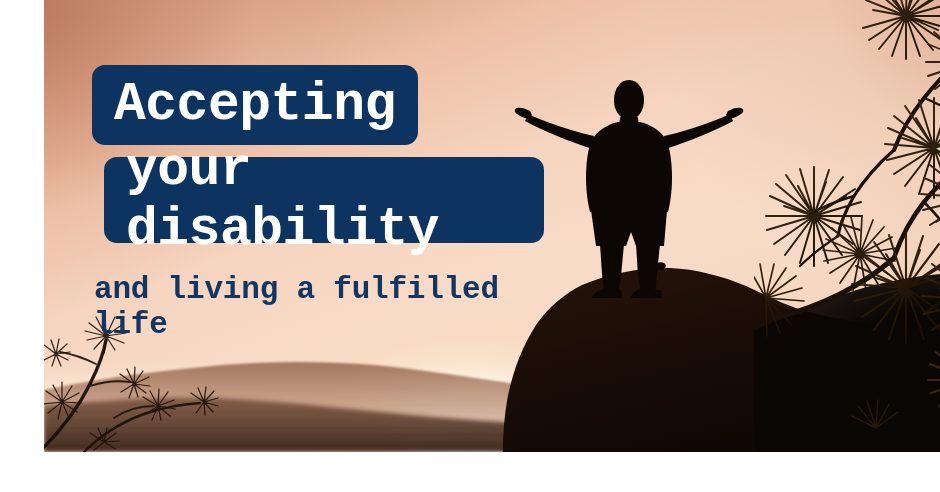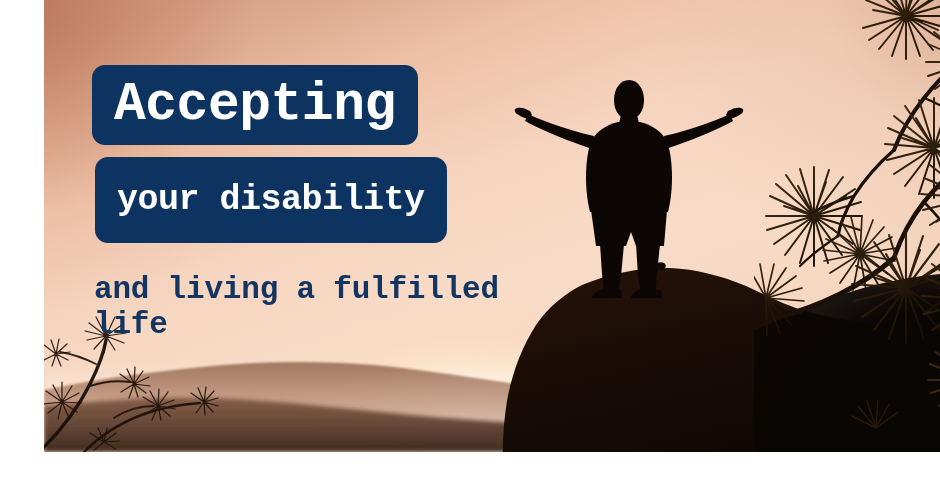--- a/index.html
+++ b/index.html
@@ -144,25 +144,25 @@
     pointer-events: auto;
   }
   .headline-box.line1 {
     left: 48px;
     top: 65px;
     height: 80px;
     padding: 0 22px 0 22px;
     font-size: 53px;
   }
   .headline-box.line2 {
-    left: 51px;
+    left: 60px;
     top: 157px;
     height: 86px;
     padding: 0 22px 0 22px;
-    font-size: 35px;
+    font-size: 53px;
   }
   .subtitle {
     position: absolute;
     left: 50px;
     top: 272px;
     font-size: 31px;
     font-weight: bold;
     color: #123561;
     letter-spacing: -0.2px;
     pointer-events: auto;

